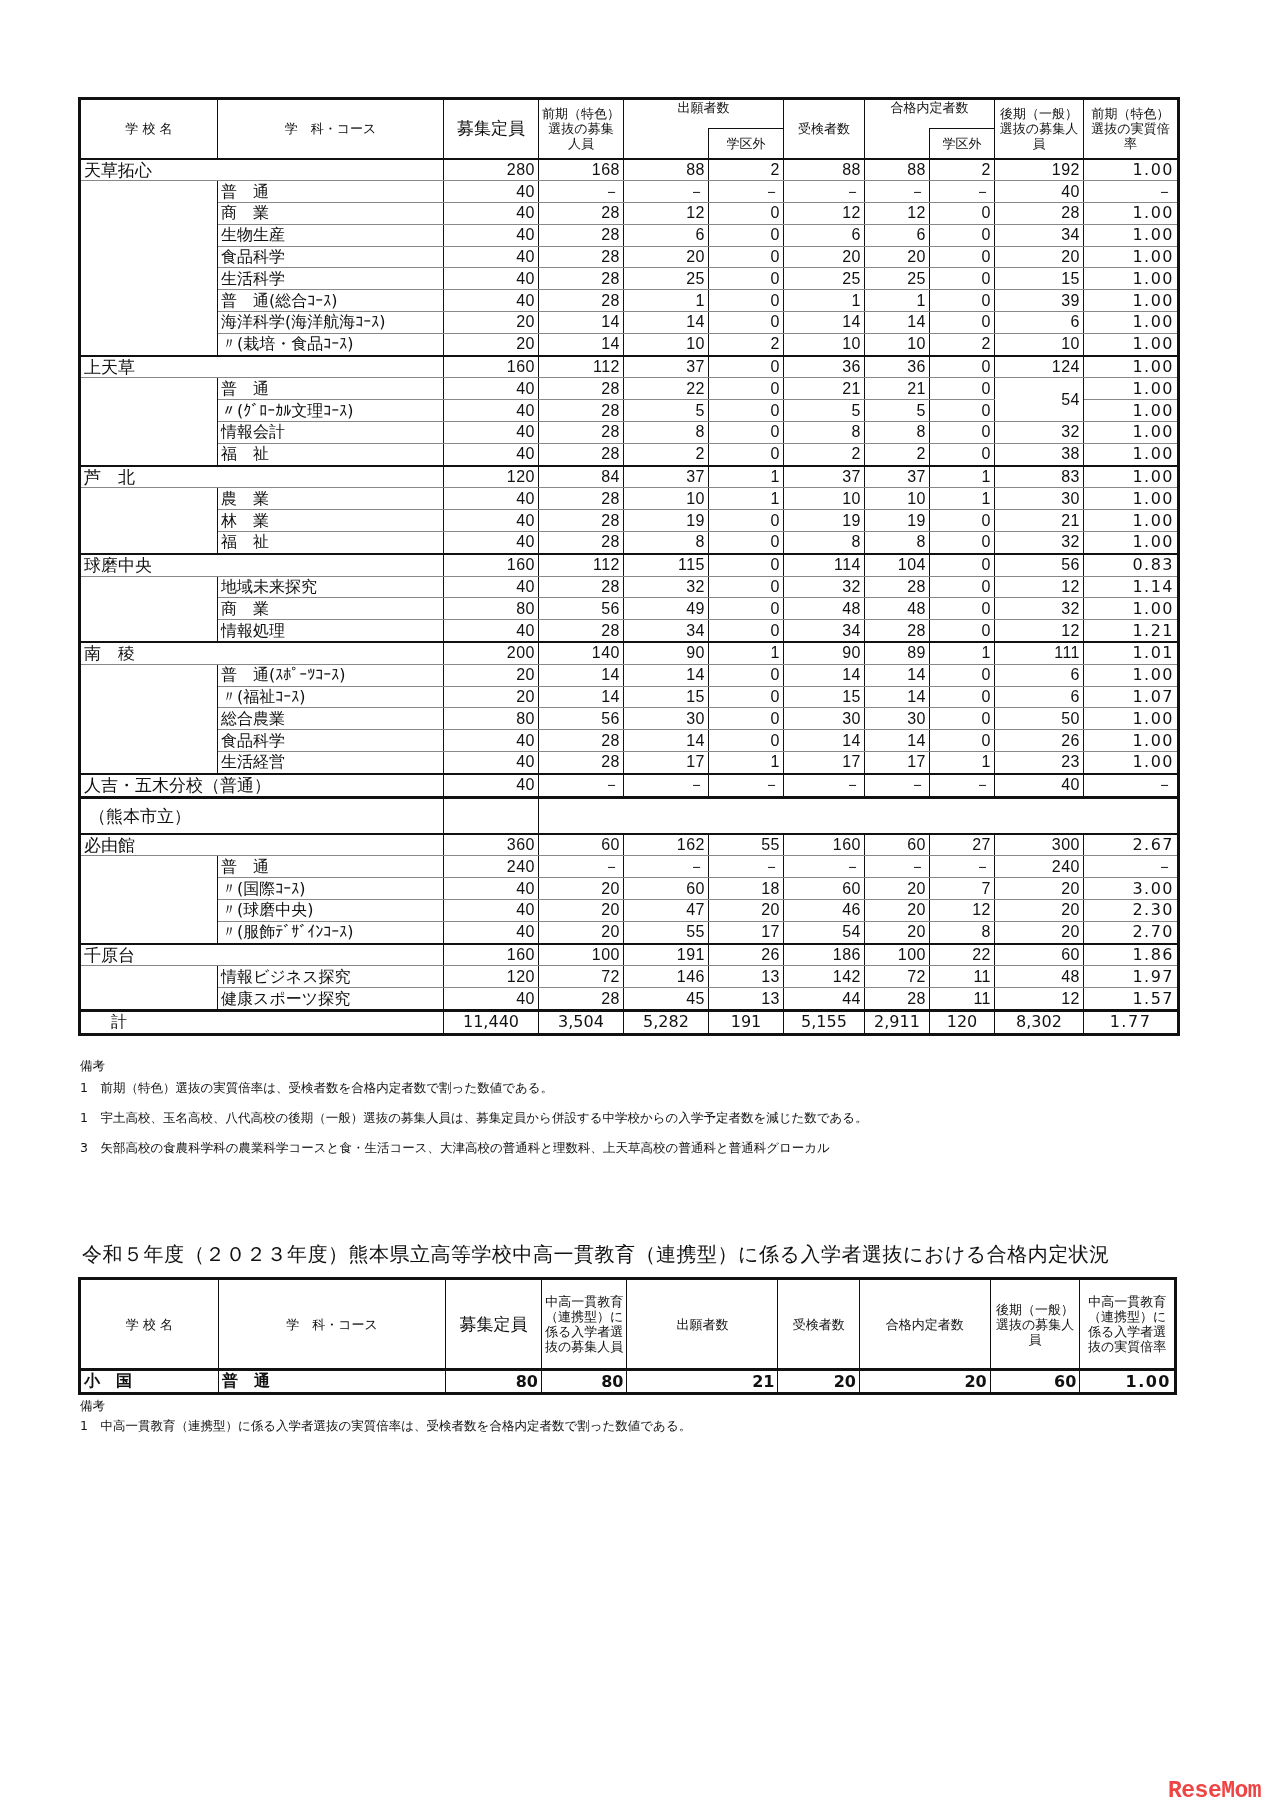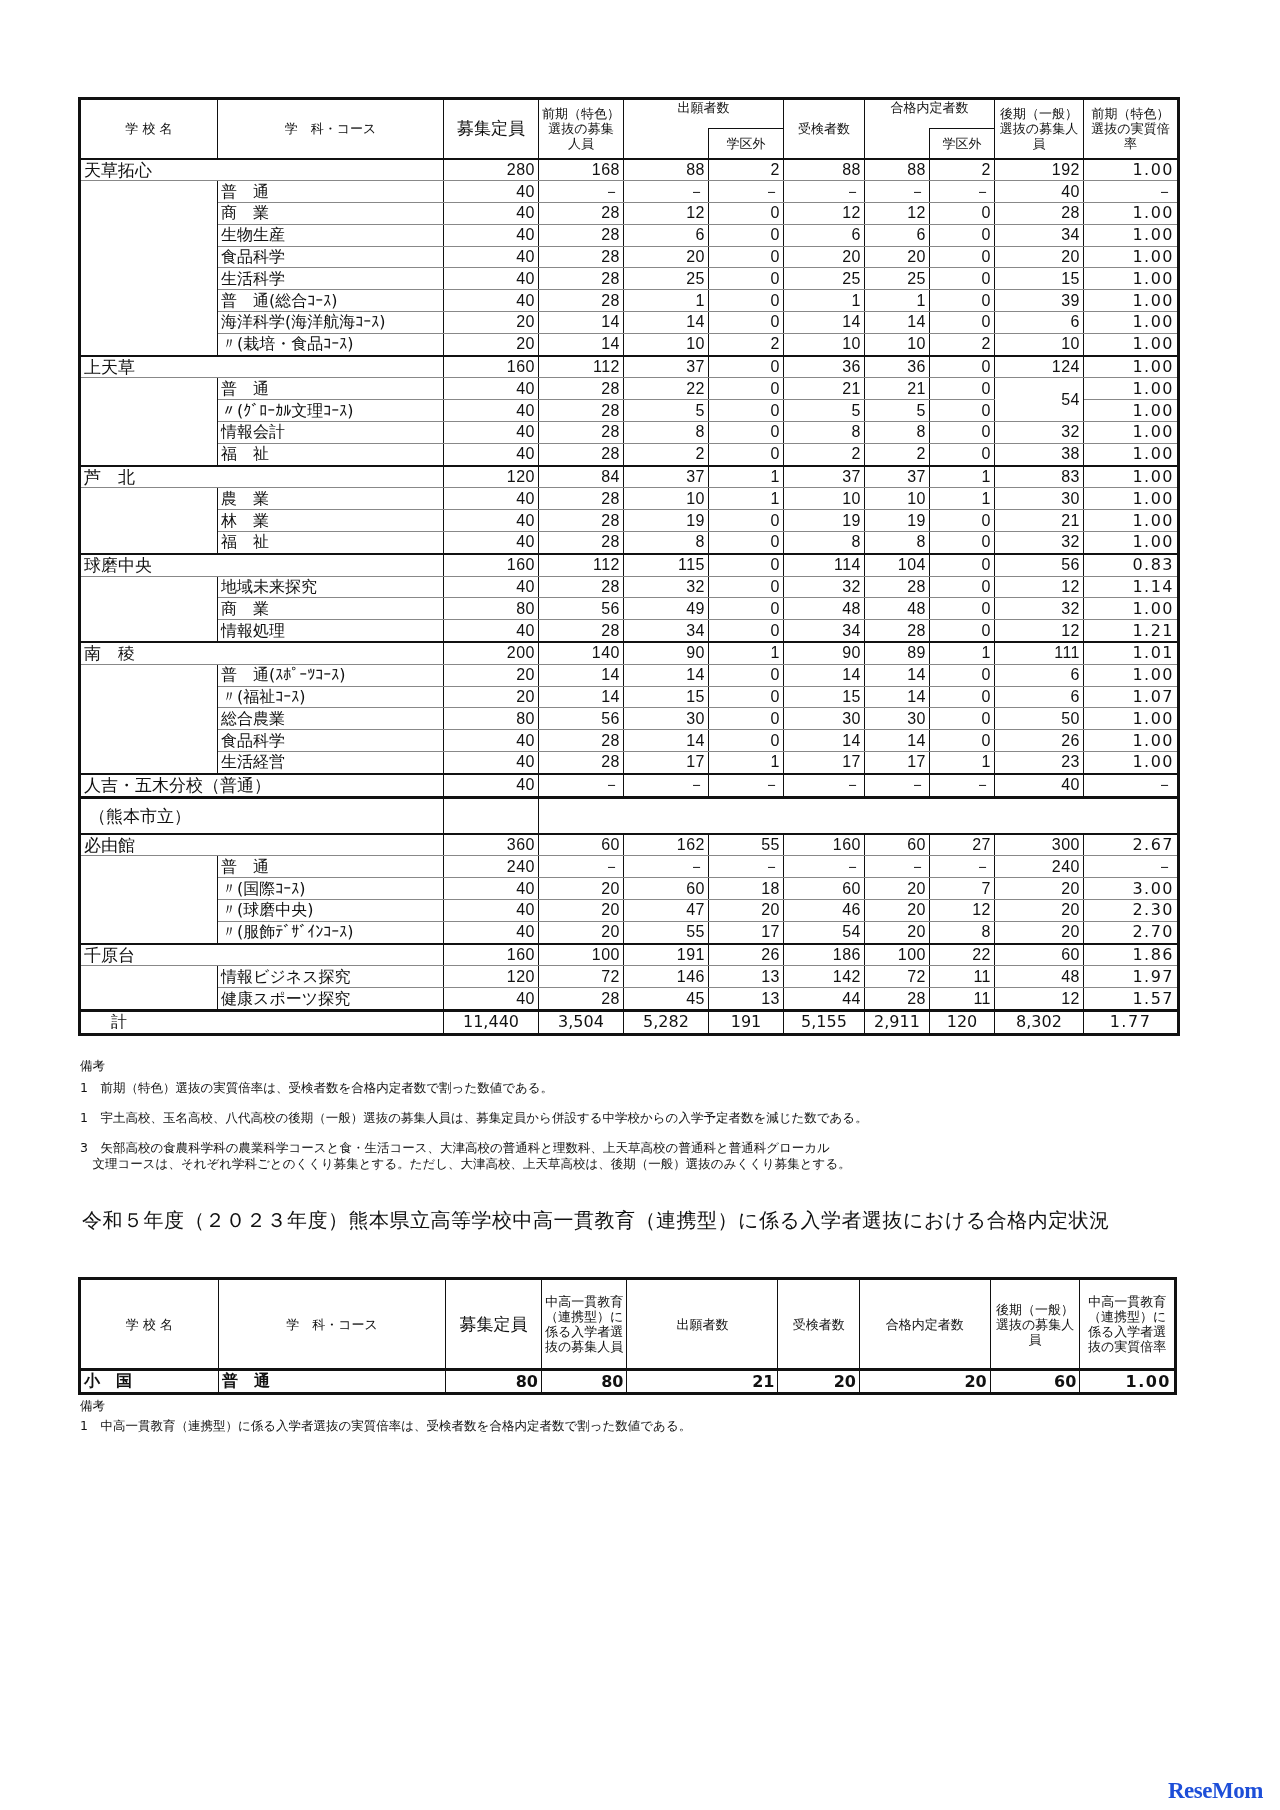--- a/index.html
+++ b/index.html
@@ -12,26 +12,26 @@
   #main td.num{text-align:right;font-family:"Liberation Sans Narrow","Liberation Sans",sans-serif;letter-spacing:0.5px;}
   #main td.rate{text-align:right;letter-spacing:1.5px;}
   #main tr.school td{border-top:2px solid #111;}
   #main tr.school td.name{font-size:17px;}
   #main td.blank{border-bottom:none;}
   #main td.course{border-left:1.5px solid #111;}
   #main tr.total td{border-top:3px solid #111;text-align:center;}
   #main tr.group td{height:34px;border-top:3px solid #111;border-bottom:2px solid #111;font-size:17px;}
   .hdr-big{font-size:17px !important;}
   .notes{position:absolute;left:80px;font-size:12.5px;line-height:16px;}
-  .title2{position:absolute;left:82px;top:1207px;font-size:20px;letter-spacing:0.5px;}
+  .title2{position:absolute;left:82px;top:1241px;font-size:20px;letter-spacing:0.5px;}
   #sub{left:78px;top:1277px;width:1099px;border:3px solid #111;}
   #sub th{font-size:13px;line-height:15px;text-align:center;border:1.5px solid #111;white-space:normal;height:88px;}
   #sub td{font-size:16px;height:20px;border:1.5px solid #111;border-top:3px solid #111;font-weight:bold;}
   #sub td.num{text-align:right;}
-  .logo{position:absolute;left:1168px;top:1778px;font-size:23px;font-weight:bold;color:#1d4ed8;letter-spacing:-0.5px;font-family:Liberation Serif, serif;}
+  .logo{position:absolute;left:1168px;top:1778px;font-size:23px;font-weight:bold;color:#ef4444;letter-spacing:-0.5px;font-family:Liberation Mono, monospace;}
 </style>
 </head>
 <body>
 
 <table id="main">
   <colgroup>
     <col style="width:138px">
       <col style="width:226px">
       <col style="width:95px">
       <col style="width:85px">
@@ -553,21 +553,20 @@
         <td style="letter-spacing: 1.5px;">1.77</td>
       </tr>
     </tbody>
 </table>
 
 <div class="notes" style="top:1058px">
   <div>備考</div>
   <div style="margin-top:6px">1　前期（特色）選抜の実質倍率は、受検者数を合格内定者数で割った数値である。</div>
   <div style="margin-top:14px">1　宇土高校、玉名高校、八代高校の後期（一般）選抜の募集人員は、募集定員から併設する中学校からの入学予定者数を減じた数である。</div>
   <div style="margin-top:14px">3　矢部高校の食農科学科の農業科学コースと食・生活コース、大津高校の普通科と理数科、上天草高校の普通科と普通科グローカル</div>
-  <div>　文理コースは、それぞれ学科ごとのくくり募集とする。ただし、大津高校、上天草高校は、後期（一般）選抜のみくくり募集とする。</div>
 </div>
 
 <div class="title2">令和５年度（２０２３年度）熊本県立高等学校中高一貫教育（連携型）に係る入学者選抜における合格内定状況</div>
 
 <table id="sub">
   <colgroup>
     <col style="width:138px">
       <col style="width:226px">
       <col style="width:95px">
       <col style="width:85px">

